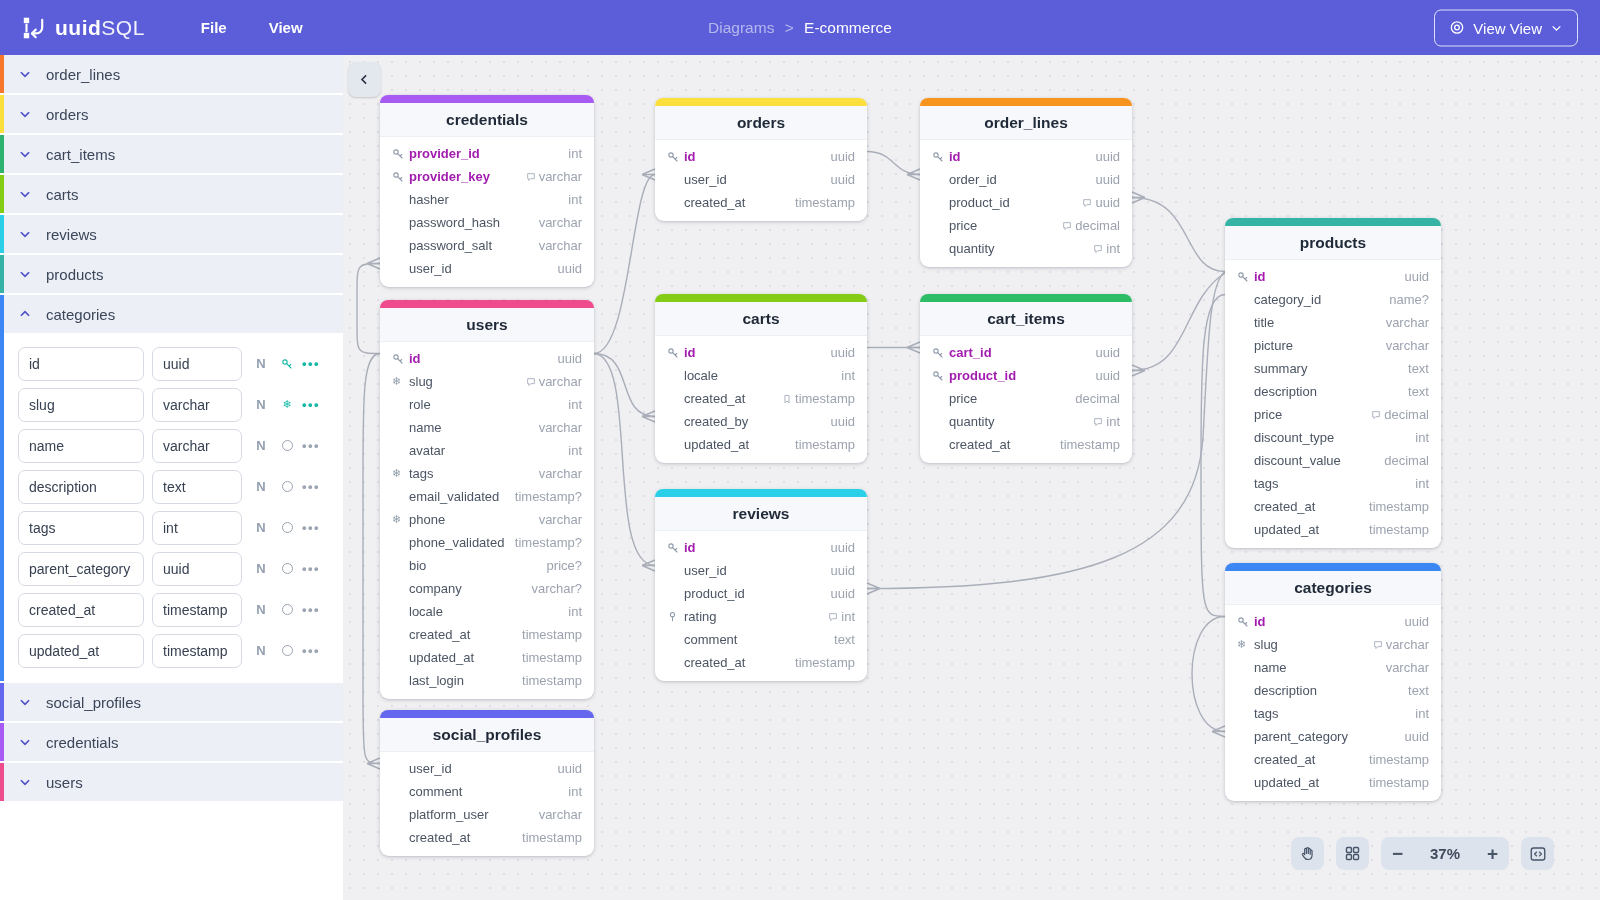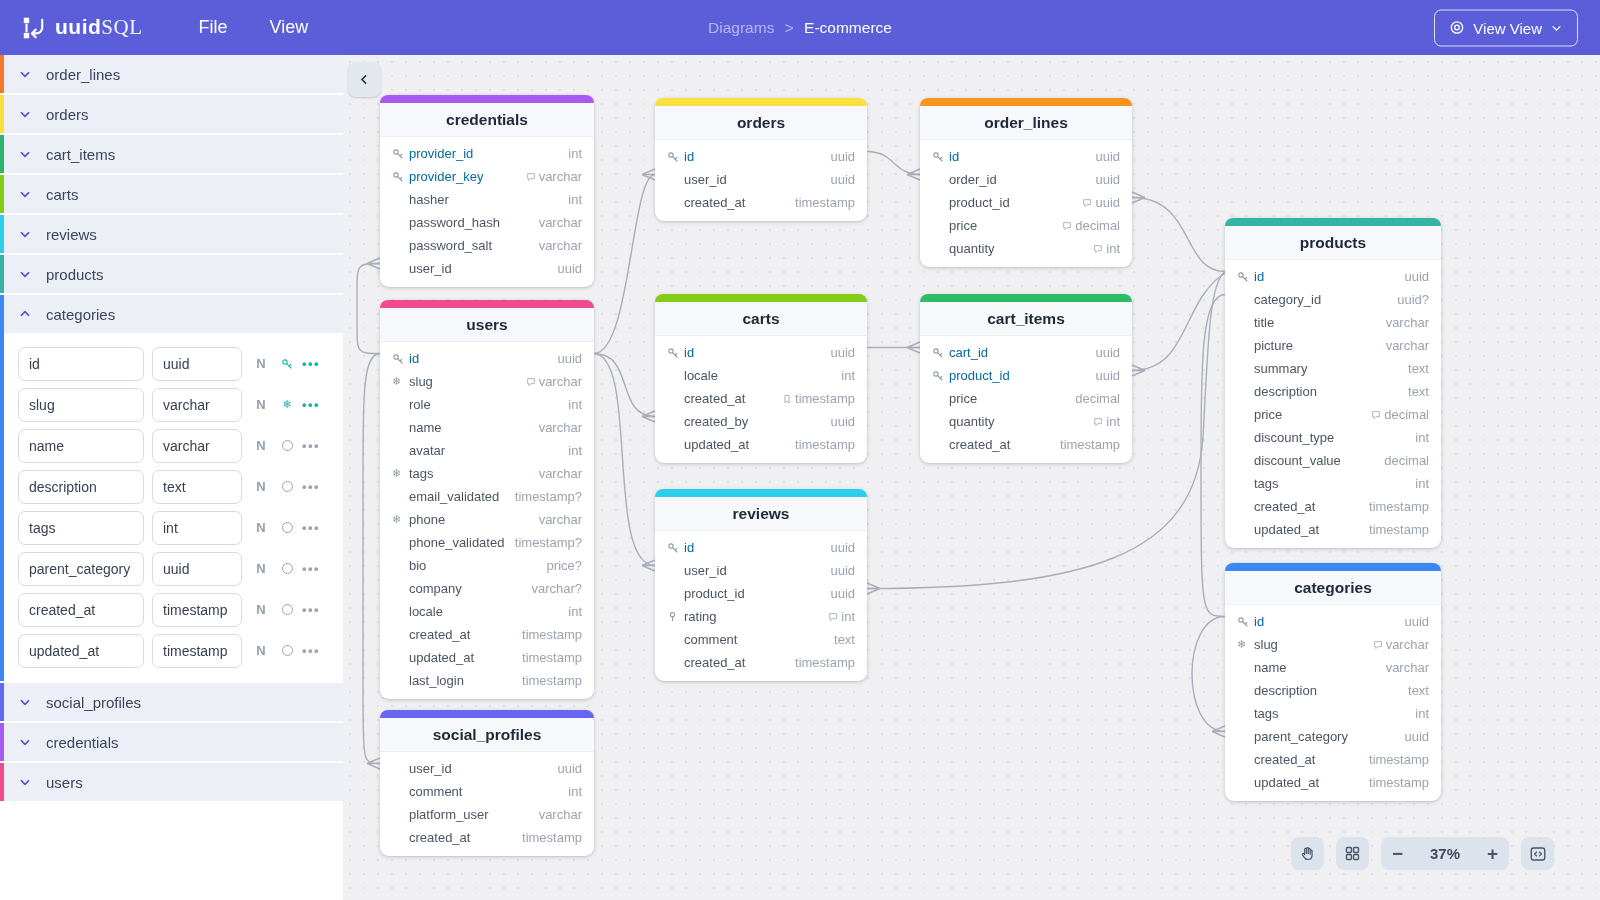--- a/index.html
+++ b/index.html
@@ -5,23 +5,23 @@
   * { margin:0; padding:0; box-sizing:border-box; }
   html,body { width:1600px; height:900px; overflow:hidden;
     font-family:"Liberation Sans","DejaVu Sans",sans-serif; background:#fff; }
 
   
   .navbar { position:absolute; left:0; top:0; width:1600px; height:55px;
     background:var(--brand,#5b5ed8); display:flex; align-items:center; z-index:30; }
   .logo { display:flex; align-items:center; gap:9px; margin-left:20px; cursor:pointer; }
   .logo-text { font-size:21px; color:#fff; letter-spacing:.5px; }
   .logo-draw { font-weight:bold; }
-  .logo-sql { font-family:Liberation Serif, serif; font-weight:400; opacity:.92; }
+  .logo-sql { font-family:Liberation Sans, sans-serif; font-weight:400; opacity:.92; }
   .nav-menu { display:flex; margin-left:42px; gap:14px; }
-  .nav-menu-item { color:#fff; font-size:18px; padding:8px 14px; border-radius:6px; cursor:pointer; }
+  .nav-menu-item { color:#fff; font-size:15px; padding:8px 14px; border-radius:6px; cursor:pointer;font-weight:bold; }
   .breadcrumb { position:absolute; left:50%; top:50%; transform:translate(-50%,-50%);
     font-size:15.5px; white-space:nowrap; }
   .bc-parent,.bc-sep { color:rgba(255,255,255,.55); }
   .bc-parent { cursor:pointer; }
   .bc-current { color:#fff; margin-left:6px; }
   .view-only-btn { position:absolute; right:22px; top:50%; transform:translateY(-50%);
     display:flex; align-items:center; gap:8px; color:#fff; font-size:15px;
     border:1px solid rgba(255,255,255,.8); border-radius:7px; padding:9px 14px;
     background:transparent; cursor:pointer; }
 
@@ -64,21 +64,21 @@
   .tbl { position:absolute; border-radius:9px; background:#fff;
     box-shadow:0 1px 4px rgba(15,23,42,.16), 0 1px 2px rgba(15,23,42,.08); cursor:grab; }
   .tbl-bar { height:8px; border-radius:9px 9px 0 0; }
   .tbl-head { height:34px; background:#f6f8fb; display:flex; align-items:center;
     justify-content:center; font-size:15.5px; font-weight:bold; color:#1f2937;
     border-bottom:1px solid #eceff4; }
   .tbl-body { padding:5px 0 7px 0; }
   .tbl-row { display:flex; align-items:center; height:23px; padding:0 12px; }
   .row-gutter { width:17px; display:flex; align-items:center; color:#8d99a9; flex:none; }
   .fname { font-size:13px; color:#4b5563; white-space:nowrap; }
-  .fname.pk { font-weight:normal; color:#0369a1; }
+  .fname.pk { font-weight:bold; color:#a21caf; }
   .tbl-spacer { flex:1; }
   .type-icon { display:flex; align-items:center; color:#a5aebc; margin-right:3px; }
   .ftype { font-size:13px; color:#9ca3af; white-space:nowrap; }
   .snow { font-size:11px; line-height:1; color:#8d99a9; }
 
   
   .controls { position:absolute; right:46px; bottom:30px; display:flex; gap:12px;
     align-items:center; }
   .ctl-btn { width:33px; height:33px; background:#dde3ed; border:none; border-radius:8px;
     color:#475569; display:flex; align-items:center; justify-content:center; cursor:pointer; }
@@ -819,21 +819,21 @@
               </span>
             </span>
             <span class="fname pk">id</span>
             <span class="tbl-spacer"></span>
             <span class="ftype">uuid</span>
           </div>
           <div class="tbl-row">
             <span class="row-gutter"></span>
             <span class="fname ">category_id</span>
             <span class="tbl-spacer"></span>
-            <span class="ftype">uuid?</span>
+            <span class="ftype">name?</span>
           </div>
           <div class="tbl-row">
             <span class="row-gutter"></span>
             <span class="fname ">title</span>
             <span class="tbl-spacer"></span>
             <span class="ftype">varchar</span>
           </div>
           <div class="tbl-row">
             <span class="row-gutter"></span>
             <span class="fname ">picture</span>

